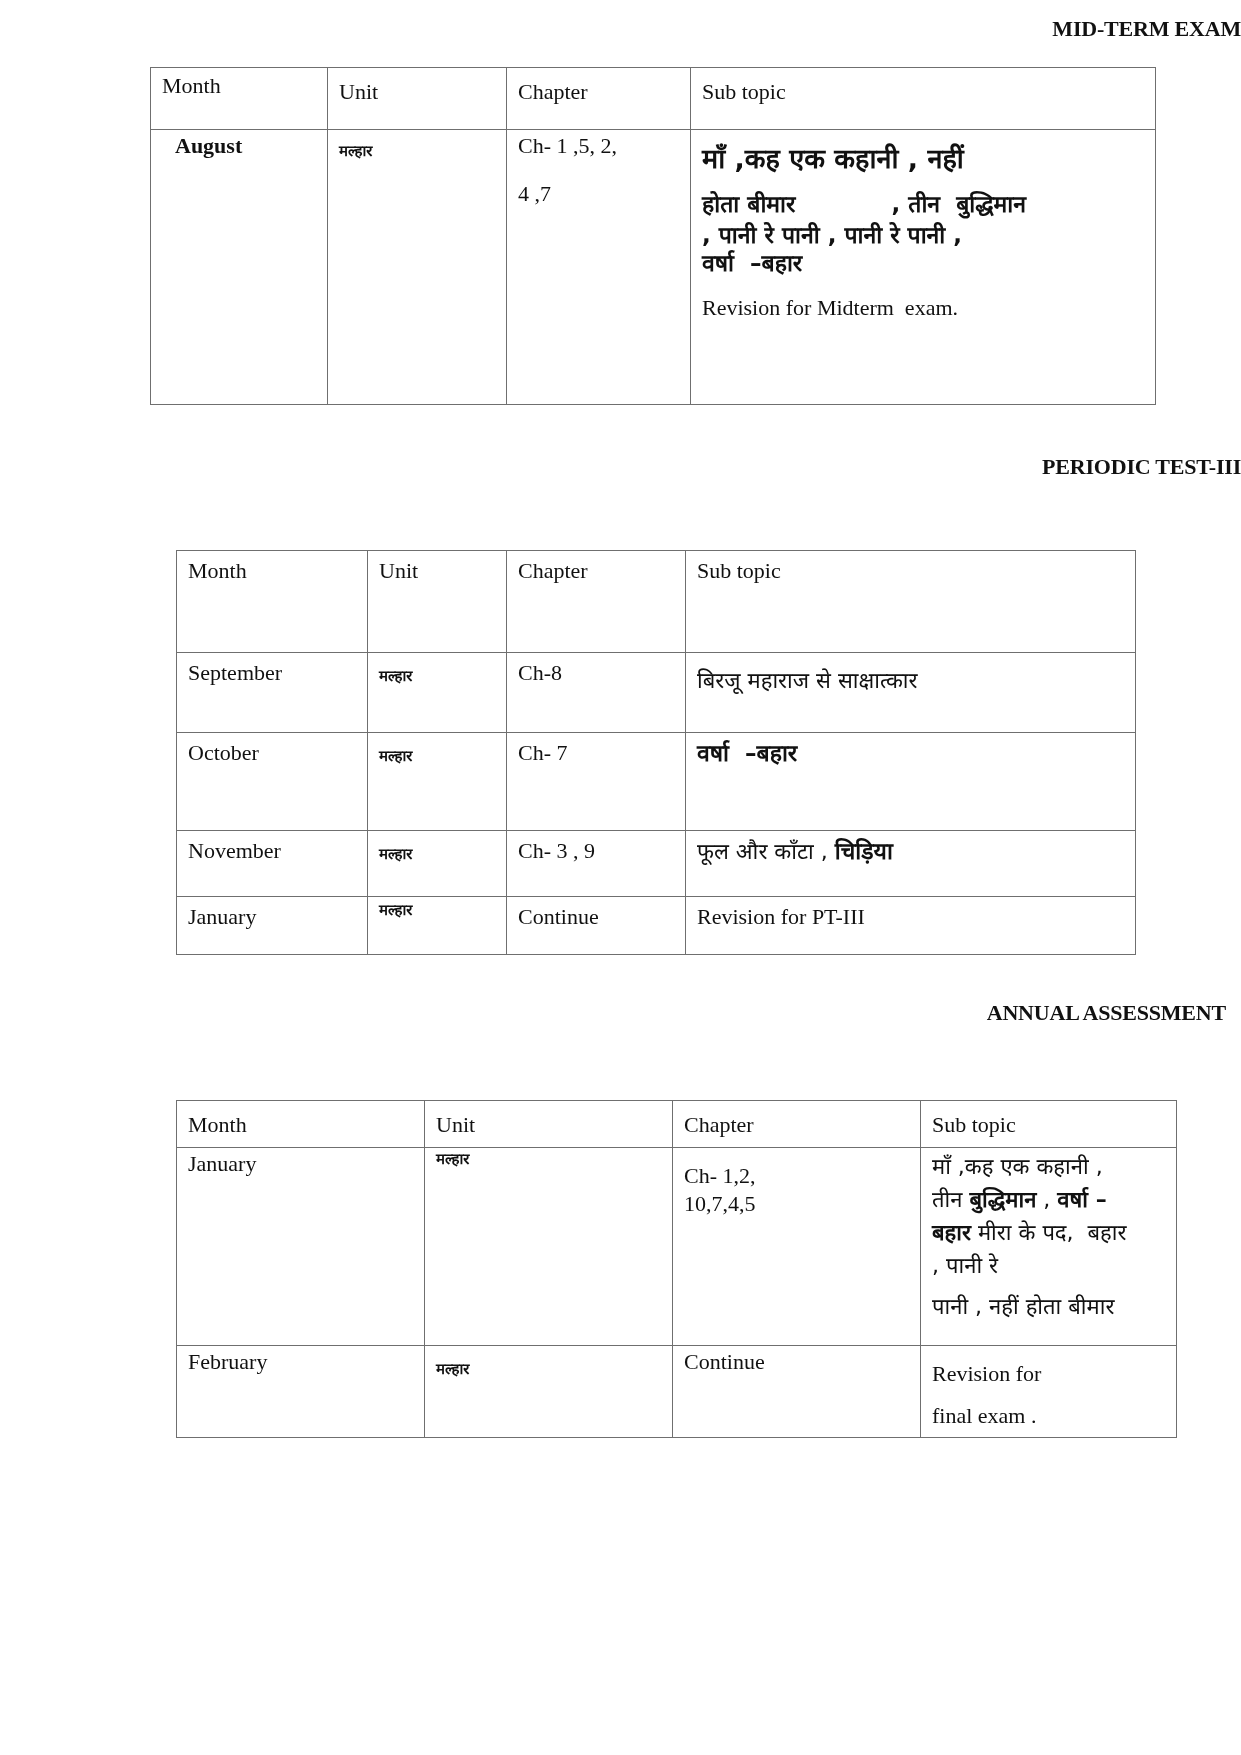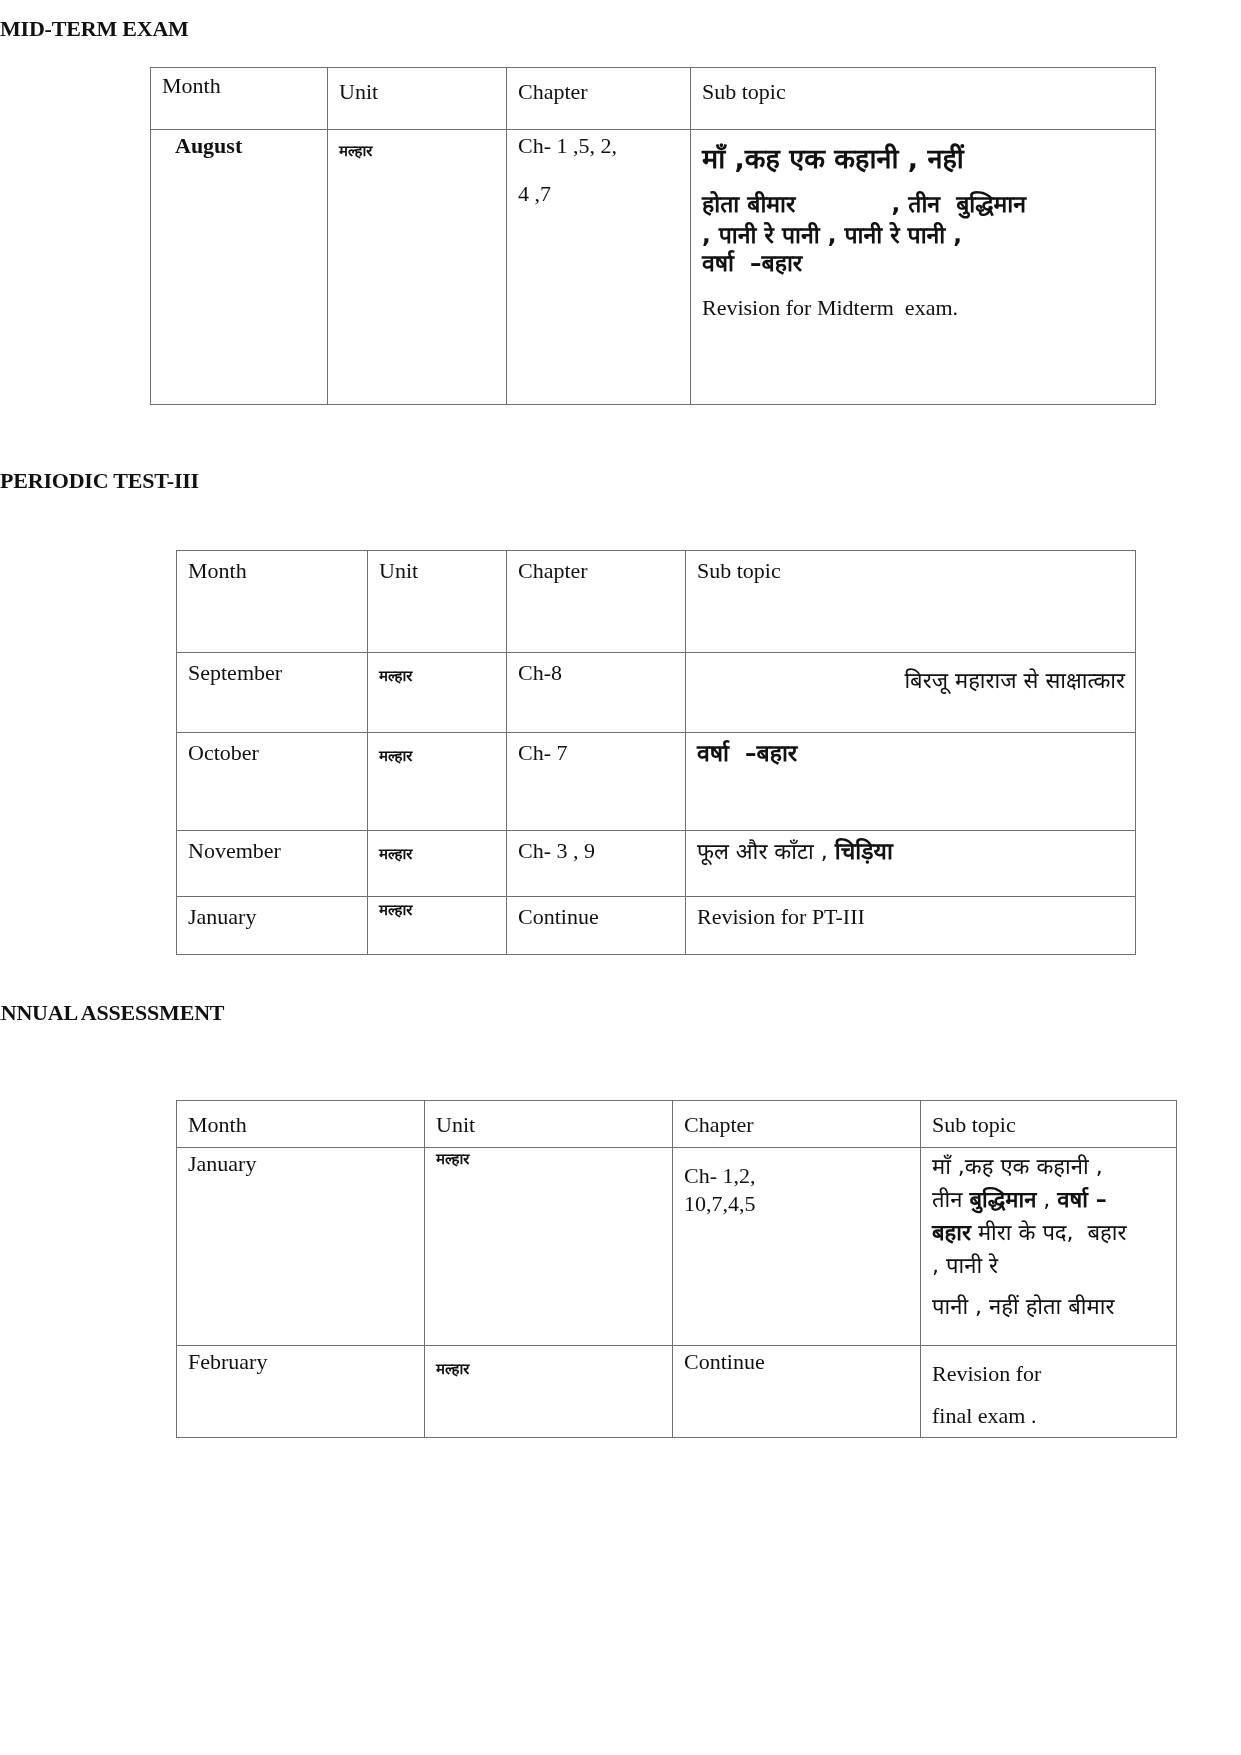--- a/index.html
+++ b/index.html
@@ -1,21 +1,21 @@
 <!DOCTYPE html>
 <html><head>
 <meta charset="utf-8">
 <style>
   html, body { margin: 0; padding: 0; background: #ffffff; }
   body {
     width: 1241px; height: 1755px; position: relative; overflow: hidden;
     font-family: "Liberation Serif", "DejaVu Serif", serif; color: #111;
   }
   .heading {
-    position: absolute; left: 0; width: 1241px; text-align: left;
+    position: absolute; left: 0; width: 1241px; text-align: right;
     font-weight: bold; font-size: 22px; letter-spacing: -0.2px;
   }
   table {
     position: absolute; border-collapse: collapse; table-layout: fixed;
   }
   td {
     border: 1.5px solid #6f6f6f; vertical-align: top;
     font-size: 22px; padding: 6px 10px 0 11px; line-height: 1.25;
     overflow: hidden;
   }
@@ -60,41 +60,41 @@
       <span class="line hi hb" style="white-space:pre; font-size:27px; margin-bottom:14px;">माँ ,कह एक कहानी , नहीं</span>
       <span class="line hi hb" style="white-space:pre; font-size:23px; margin-bottom:2px;">होता बीमार            , तीन  बुद्धिमान</span>
       <span class="line hi hb" style="white-space:pre; font-size:23px;">, पानी रे पानी , पानी रे पानी ,</span>
       <span class="line hi hb" style="white-space:pre; font-size:23px; margin-bottom:16px;">वर्षा  –बहार</span>
       <span class="line" style="white-space:pre;">Revision for Midterm  exam.</span>
     </td>
   </tr>
 </tbody>
   </table>
 
-<div class="heading" style="top:468px;">PERIODIC TEST-III</div>
+<div class="heading" style="top:454px;">PERIODIC TEST-III</div>
 
 <table style="left:176px; top:550px; width:959px;">
   <colgroup>
       <col style="width:191px">
       <col style="width:139px">
       <col style="width:179px">
       <col style="width:450px">
     </colgroup>
   <tbody>
       <tr style="height:102px;">
     <td>Month</td>
     <td>Unit</td>
     <td>Chapter</td>
     <td>Sub topic</td>
   </tr>
   <tr style="height:80px;">
     <td>September</td>
     <td class="unit" style="padding-top:14px;">मल्हार</td>
     <td>Ch-8</td>
-    <td class="hi" style="padding-top:14px; font-size:22px;text-align:right;">बिरजू महाराज से साक्षात्कार</td>
+    <td class="hi" style="padding-top:14px; font-size:22px;">बिरजू महाराज से साक्षात्कार</td>
   </tr>
   <tr style="height:98px;">
     <td>October</td>
     <td class="unit" style="padding-top:14px;">मल्हार</td>
     <td>Ch- 7</td>
     <td class="hi hb" style="white-space:pre; font-size:23px;">वर्षा  –बहार</td>
   </tr>
   <tr style="height:66px;">
     <td>November</td>
     <td class="unit" style="padding-top:14px;">मल्हार</td>

